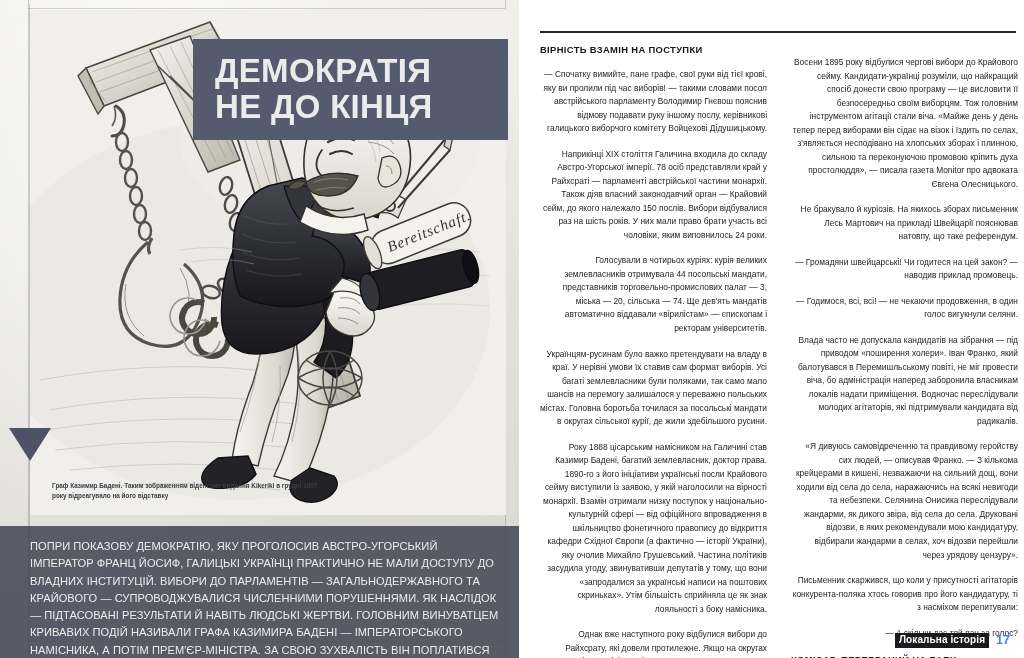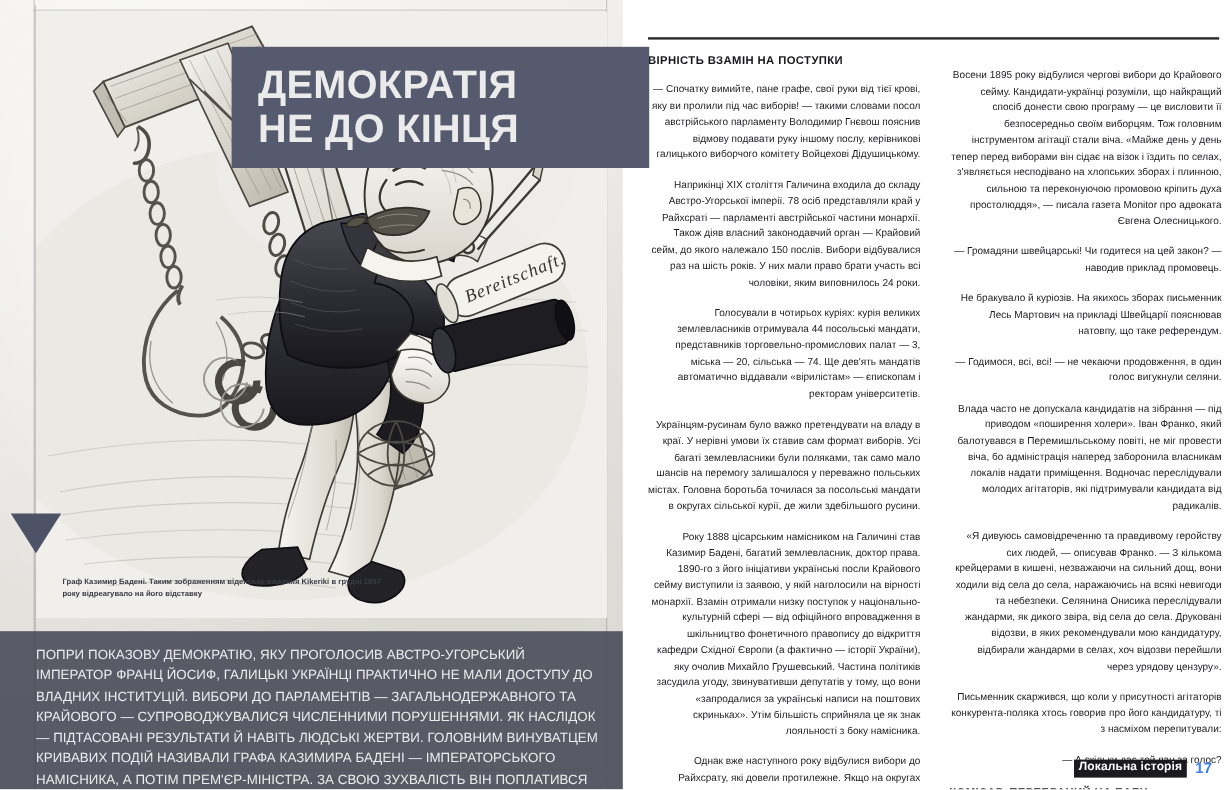--- a/index.html
+++ b/index.html
@@ -116,21 +116,21 @@
     border-left: 21px solid transparent;
     border-right: 21px solid transparent;
     border-top: 33px solid #4e5266;
   }
 
   
   .title-banner {
     position: absolute;
     left: 193px;
     top: 39px;
-    width: 348px;
+    width: 315px;
     padding: 14px 0 16px 22px;
     box-sizing: border-box;
     background: #565a6e;
     z-index: 5;
   }
   .title-banner .line {
     color: #ebebec;
     font-weight: 700;
     font-size: 33px;
     line-height: 1.08;
@@ -526,22 +526,22 @@
         <p>— Спочатку вимийте, пане графе, свої руки від тієї крові, яку ви пролили під час виборів! — такими словами посол австрійського парламенту Володимир Гнєвош пояснив відмову подавати руку іншому послу, керівникові галицького виборчого комітету Войцехові Дідушицькому.</p>
         <p>Наприкінці XIX століття Галичина входила до складу Австро-Угорської імперії. 78 осіб представляли край у Райхсраті — парламенті австрійської частини монархії. Також діяв власний законодавчий орган — Крайовий сейм, до якого належало 150 послів. Вибори відбувалися раз на шість років. У них мали право брати участь всі чоловіки, яким виповнилось 24 роки.</p>
         <p>Голосували в чотирьох куріях: курія великих землевласників отримувала 44 посольські мандати, представників торговельно-промислових палат — 3, міська — 20, сільська — 74. Ще дев'ять мандатів автоматично віддавали «вірилістам» — єпископам і ректорам університетів.</p>
         <p>Українцям-русинам було важко претендувати на владу в краї. У нерівні умови їх ставив сам формат виборів. Усі багаті землевласники були поляками, так само мало шансів на перемогу залишалося у переважно польських містах. Головна боротьба точилася за посольські мандати в округах сільської курії, де жили здебільшого русини.</p>
         <p>Року 1888 цісарським намісником на Галичині став Казимир Бадені, багатий землевласник, доктор права. 1890-го з його ініціативи українські посли Крайового сейму виступили із заявою, у якій наголосили на вірності монархії. Взамін отримали низку поступок у національно-культурній сфері — від офіційного впровадження в шкільництво фонетичного правопису до відкриття кафедри Східної Європи (а фактично — історії України), яку очолив Михайло Грушевський. Частина політиків засудила угоду, звинувативши депутатів у тому, що вони «запродалися за українські написи на поштових скриньках». Утім більшість сприйняла це як знак лояльності з боку намісника.</p>
         <p>Однак вже наступного року відбулися вибори до Райхсрату, які довели протилежне. Якщо на округах «угодовців» адміністрація не виставила альтернативних польських кандидатів, то інші політичні групи зіткнулися з численними зловживаннями. Як підсумовував радикал Кирило Трильовський: «Послами вийшло заледве сім українців, із того трьох народовців, трьох урядових підлизнів і один такий же хрунь, званий "напівурядовим"».</p>
       </div>
 
       <div class="col">
         <p>Восени 1895 року відбулися чергові вибори до Крайового сейму. Кандидати-українці розуміли, що найкращий спосіб донести свою програму — це висловити її безпосередньо своїм виборцям. Тож головним інструментом агітації стали віча. «Майже день у день тепер перед виборами він сідає на візок і їздить по селах, з'являється несподівано на хлопських зборах і плинною, сильною та переконуючою промовою кріпить духа простолюддя», — писала газета Monitor про адвоката Євгена Олесницького.</p>
+        <p>Не бракувало й куріозів. На якихось зборах письменник Лесь Мартович на прикладі Швейцарії пояснював натовпу, що таке референдум.</p>
         <p>— Громадяни швейцарські! Чи годитеся на цей закон? — наводив приклад промовець.</p>
-        <p>Не бракувало й куріозів. На якихось зборах письменник Лесь Мартович на прикладі Швейцарії пояснював натовпу, що таке референдум.</p>
         <p>— Годимося, всі, всі! — не чекаючи продовження, в один голос вигукнули селяни.</p>
         <p>Влада часто не допускала кандидатів на зібрання — під приводом «поширення холери». Іван Франко, який балотувався в Перемишльському повіті, не міг провести віча, бо адміністрація наперед заборонила власникам локалів надати приміщення. Водночас переслідували молодих агітаторів, які підтримували кандидата від радикалів.</p>
         <p>«Я дивуюсь самовідреченню та правдивому геройству сих людей, — описував Франко. — З кількома крейцерами в кишені, незважаючи на сильний дощ, вони ходили від села до села, наражаючись на всякі невигоди та небезпеки. Селянина Онисика переслідували жандарми, як дикого звіра, від села до села. Друковані відозви, в яких рекомендували мою кандидатуру, відбирали жандарми в селах, хоч відозви перейшли через урядову цензуру».</p>
         <p>Письменник скаржився, що коли у присутності агітаторів конкурента-поляка хтось говорив про його кандидатуру, ті з насміхом перепитували:</p>
         <p>— А скільки дає той пан за голос?</p>
         <h2 class="mid">КОМІСАР, ПЕРЕБРАНИЙ НА БАБУ</h2>
 
       </div>
 
     </div>

